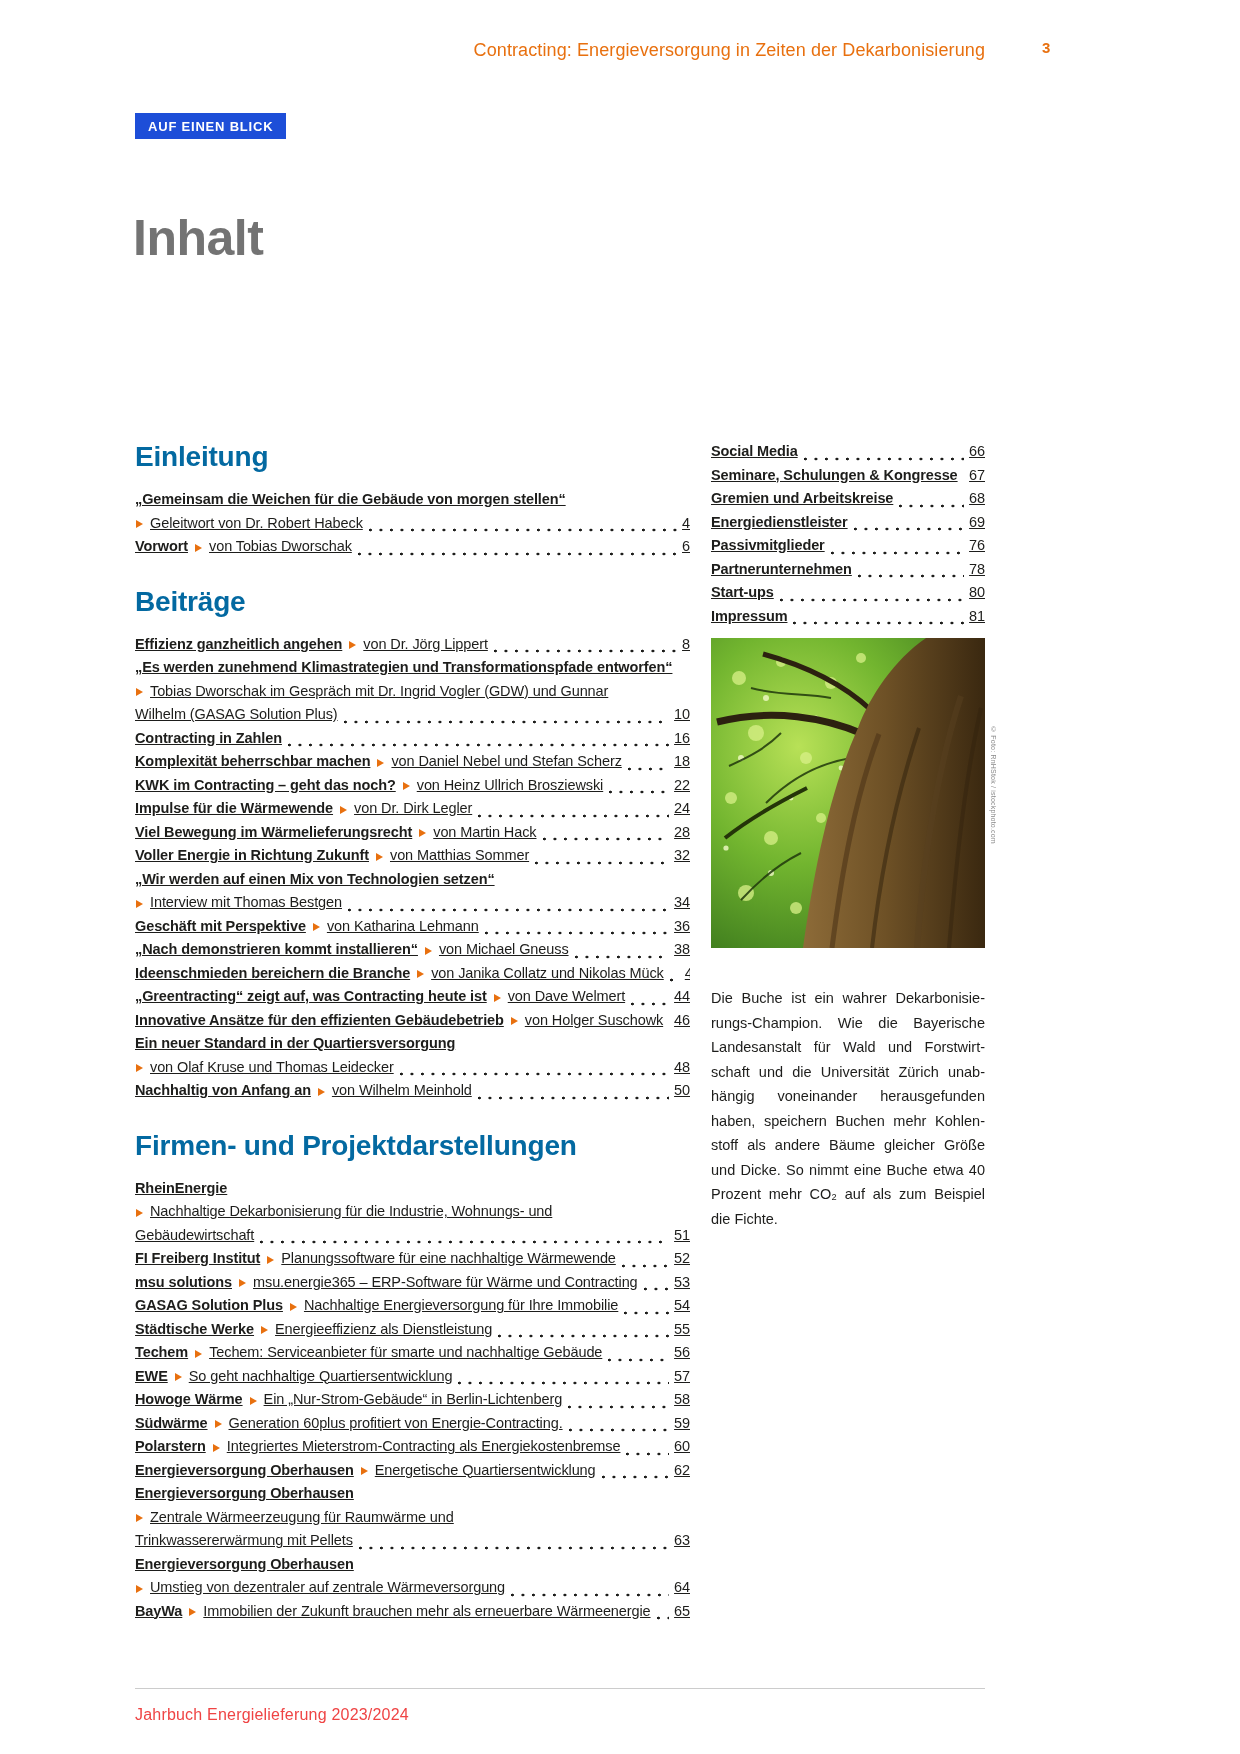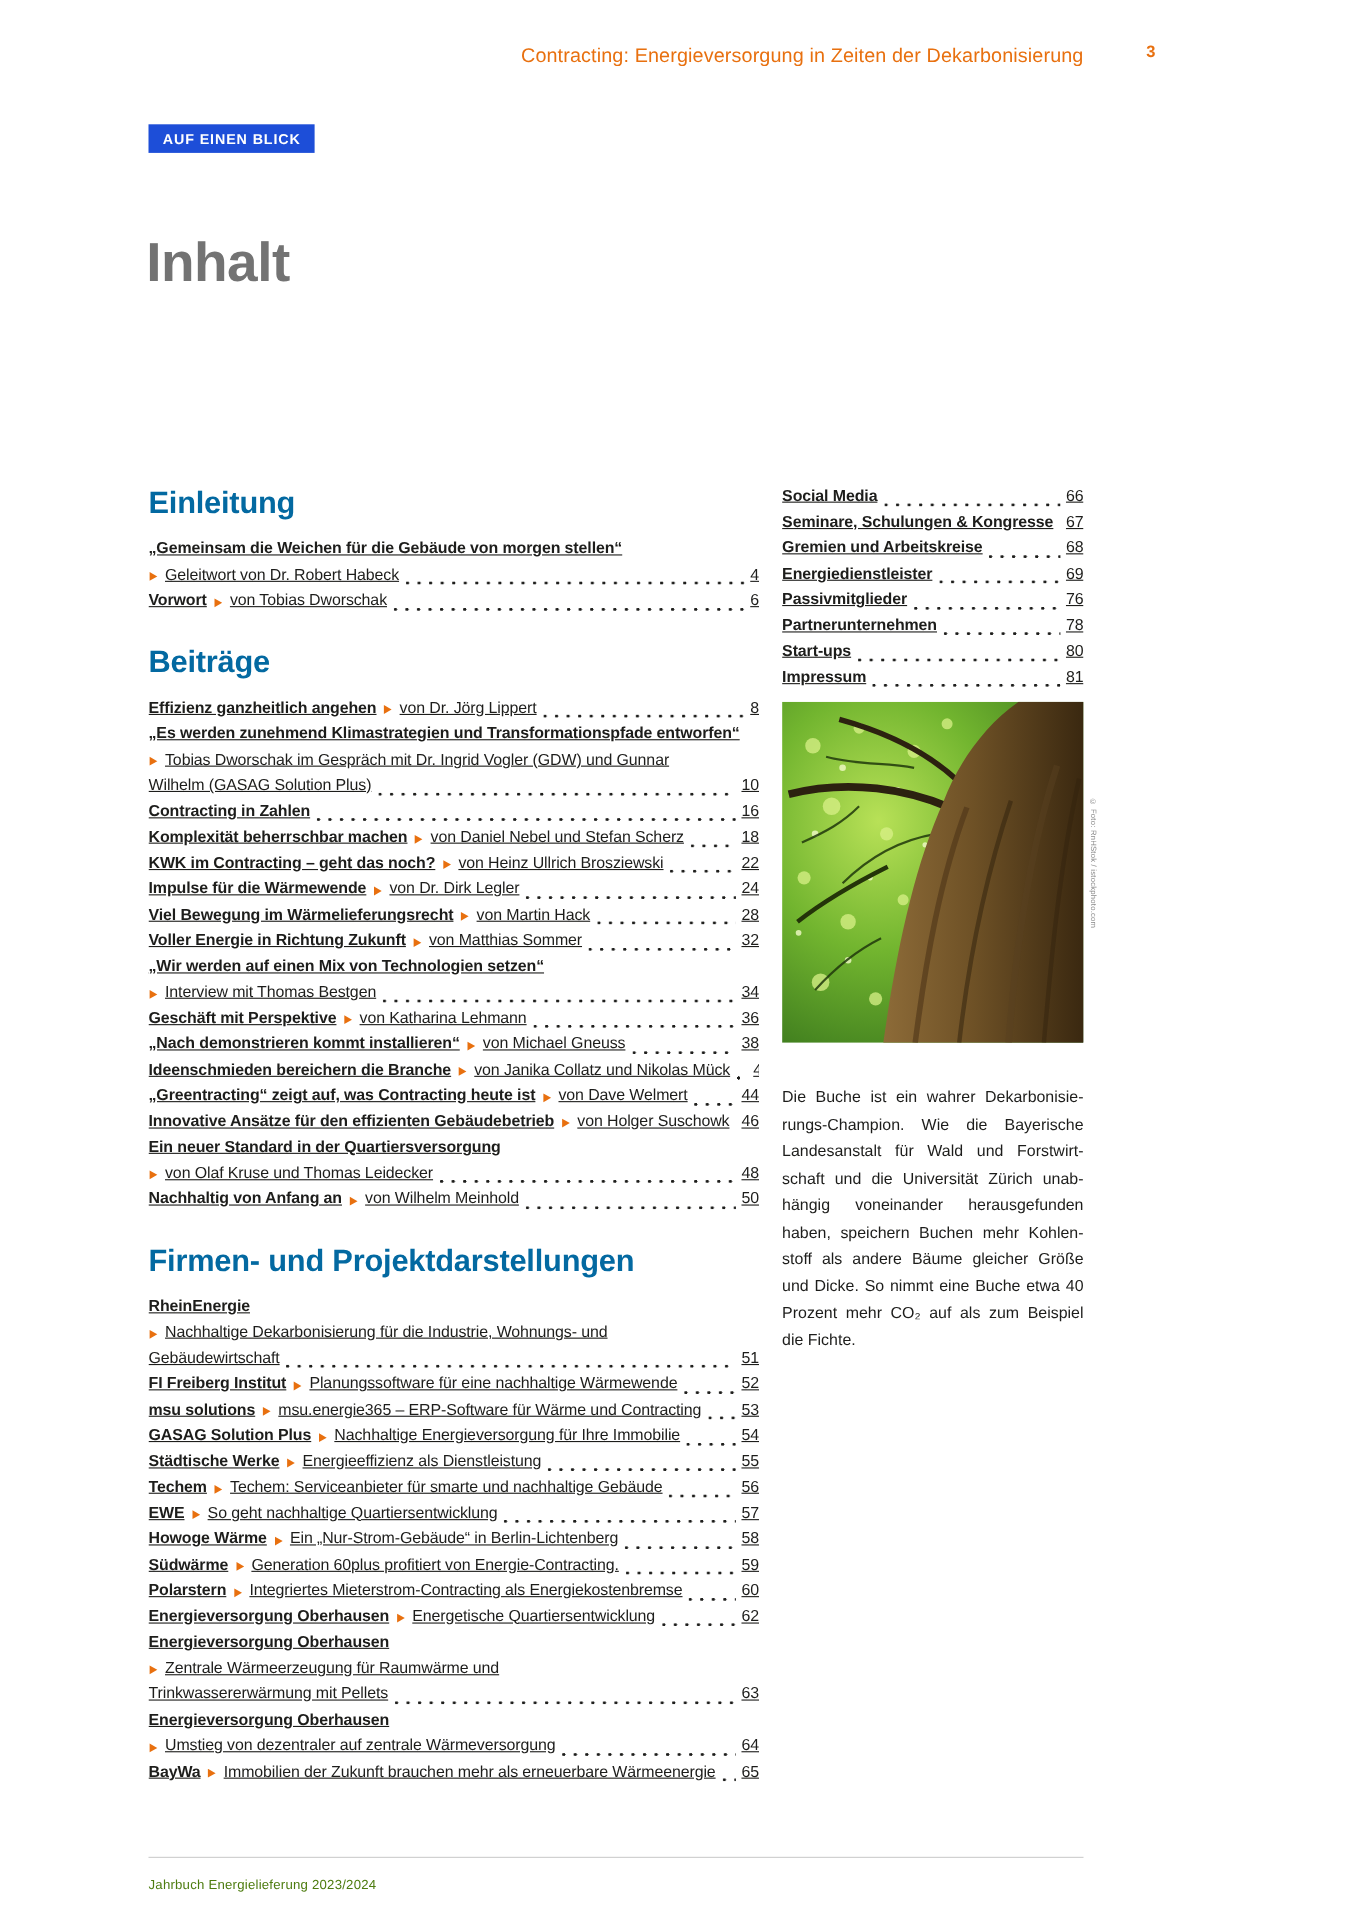--- a/index.html
+++ b/index.html
@@ -52,21 +52,21 @@
   .tree-wrap{position:relative;width:274px;height:310px;margin-top:10px;}
   .tree-wrap svg{display:block;width:274px;height:310px;}
   .credit{
     position:absolute;top:88px;right:-12px;writing-mode:vertical-rl;
     font-size:7px;color:#8a8a8a;letter-spacing:.2px;white-space:nowrap;
   }
   .note{margin-top:38px;width:274px;font-size:14.5px;line-height:24.5px;color:#1d1d1b;}
   .note-line{text-align:justify;text-align-last:justify;}
   .note-line.last{text-align-last:left;}
   .footer-rule{position:absolute;top:1688px;left:135px;width:850px;border-top:1px solid #cccccc;}
-  .footer-text{position:absolute;top:1706px;left:135px;font-size:12px;color:#4d7c0f;letter-spacing:.2px;}
+  .footer-text{position:absolute;top:1706px;left:135px;font-size:16px;color:#ef4444;letter-spacing:.2px;}
 </style>
 </head>
 <body>
 
 <div class="running-head">Contracting: Energieversorgung in Zeiten der Dekarbonisierung</div>
 <div class="folio">3</div>
 
 <div class="badge">AUF EINEN BLICK</div>
 <h1 class="doc-title">Inhalt</h1>
 

